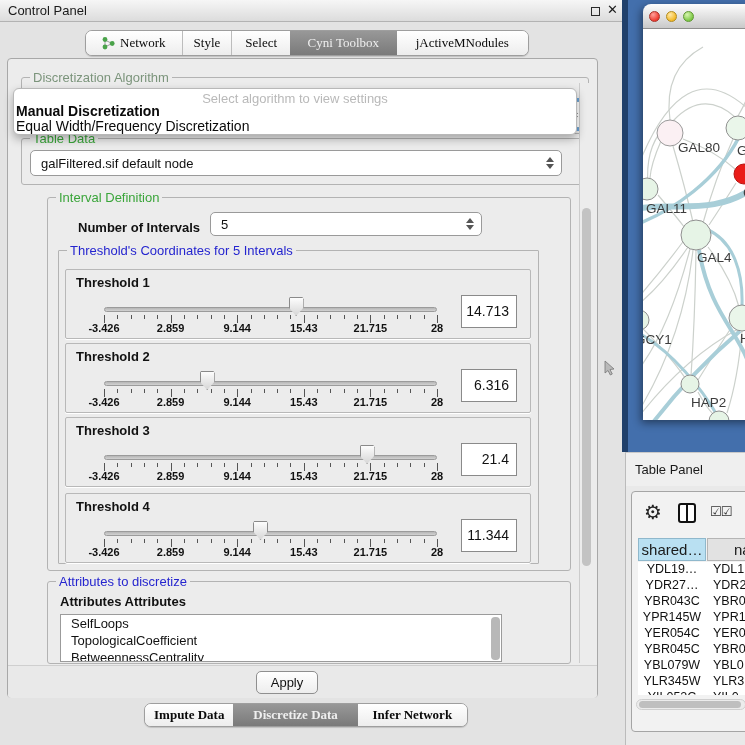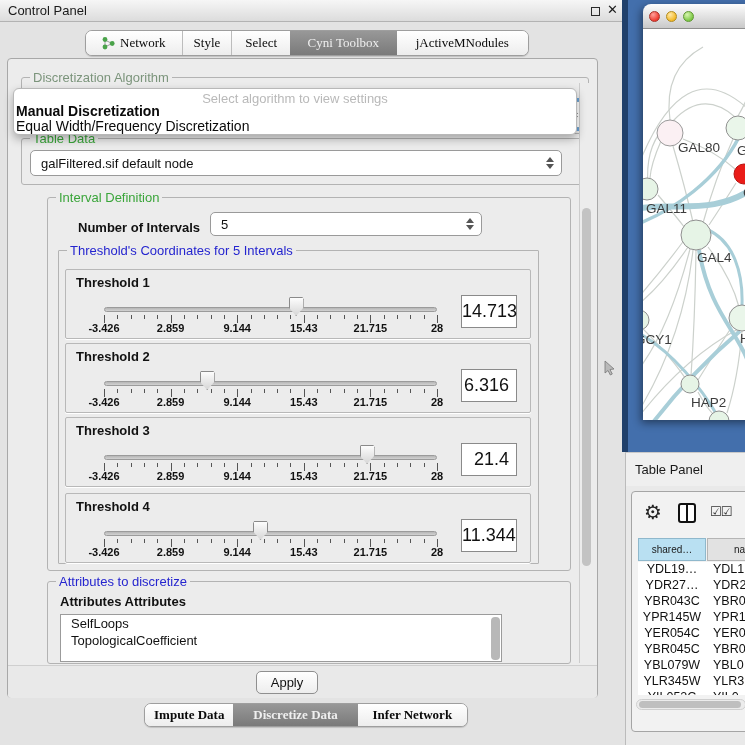--- a/index.html
+++ b/index.html
@@ -62,21 +62,21 @@
   .track { position:absolute; left:38px; top:37px; width:333px; height:5px;
     background:linear-gradient(#b6b6b6,#d2d2d2); border:1px solid #9b9b9b; border-radius:3px; }
   .thumb { position:absolute; top:27px; width:15px; height:19px;
     background:linear-gradient(#ffffff,#d5d5d5);
     clip-path:polygon(8% 0,92% 0,100% 12%,100% 55%,50% 100%,0 55%,0 12%);
     box-shadow:inset 0 0 0 1px #8a8a8a; }
   .tick { position:absolute; top:45px; width:1px; background:#555; }
   .slabel { position:absolute; top:52px; font-size:11px; font-weight:bold; color:#111;
     transform:translateX(-50%); white-space:nowrap; }
   .tvalue { position:absolute; left:395px; top:25px; width:56px; height:33px; background:#fff;
-    border:1px solid #8a8a8a; font-size:18px; color:#111; text-align:right;
+    border:1px solid #8a8a8a; font-size:14px; color:#111; text-align:right;
     line-height:31px; padding-right:7px; }
 
   #attr-group { left:39px; top:522px; width:524px; height:83px; }
   #attr-heading { position:absolute; left:12px; top:12px; font-size:13px; font-weight:bold; color:#111; }
   #attr-list { position:absolute; left:12px; top:32px; width:442px; height:48px; background:#fff;
     border:1px solid #9b9b9b; overflow:hidden; }
   .attr-item { padding-left:10px; font-size:13px; line-height:17px; color:#111; white-space:nowrap; }
   #attr-scroll { position:absolute; right:1px; top:2px; width:9px; height:43px;
     background:#b8b8b8; border-radius:4px; }
 
@@ -110,21 +110,21 @@
   #tp-titlebar { position:absolute; left:0; top:0; width:120px; height:33px; background:#efefef; }
   #tp-title { position:absolute; left:9px; top:0; line-height:33px; font-size:13px; color:#1a1a1a; }
   #tp-inner { position:absolute; left:5px; top:38px; width:118px; height:241px;
     background:#f2f2f2; border:1px solid #a5a5a5; border-radius:4px 0 0 4px; overflow:hidden; }
   #tp-toolbar { position:absolute; left:0; top:0; width:118px; height:44px; }
   #gear-icon { position:absolute; left:12px; top:8px; font-size:20px; color:#222; }
   #split-icon { position:absolute; left:46px; top:11px; width:18px; height:20px;
     border:2px solid #111; border-radius:3px; background:#fff; }
   #split-icon::after { content:""; position:absolute; left:6px; top:0; width:2px; height:16px; background:#111; }
   #checks-icon { position:absolute; left:78px; top:12px; font-size:13px; color:#333; letter-spacing:-1px; }
-  .hcell { position:absolute; top:46px; height:23px; font-size:10px; color:#1a1a1a;
+  .hcell { position:absolute; top:46px; height:23px; font-size:15px; color:#1a1a1a;
     text-align:center; line-height:22px; }
   #hcell-1 { left:6px; width:68px; background:#b9e0f2; border:1px solid #8fb8cc; }
   #hcell-2 { left:75px; width:70px; background:#e2e2e2; border:1px solid #b5b5b5; text-align:left; padding-left:26px; }
   #tp-rows { position:absolute; left:6px; top:70px; width:112px; height:133px; background:#fff; overflow:hidden; }
   .trow { position:relative; height:16px; font-size:12.5px; color:#111; }
   .trow .c1 { position:absolute; left:0; width:68px; text-align:center; }
   .trow .c2 { position:absolute; left:73px; padding-left:2px; white-space:nowrap; }
   #tp-hscroll { position:absolute; left:4px; top:207px; width:110px; height:11px;
     background:#ececec; border:1px solid #cfcfcf; border-radius:6px; }
   #tp-hscroll-thumb { position:absolute; left:2px; top:1px; width:102px; height:7px;
@@ -373,20 +373,21 @@
             </div>
         </div>
       </div>
 
       <div id="attr-group" class="group">
         <span class="gtitle blue">Attributes to discretize</span>
         <span id="attr-heading">Attributes Attributes</span>
         <div id="attr-list">
           <div class="attr-item">SelfLoops</div>
             <div class="attr-item">TopologicalCoefficient</div>
+            <div class="attr-item">BetweennessCentrality</div>
             <div id="attr-scroll"></div>
         </div>
       </div>
 
       <div id="apply-bar">
         <div id="apply-btn">Apply</div>
       </div>
 
       <div id="cp-scrollbar">
         <div id="cp-scroll-thumb"></div>

